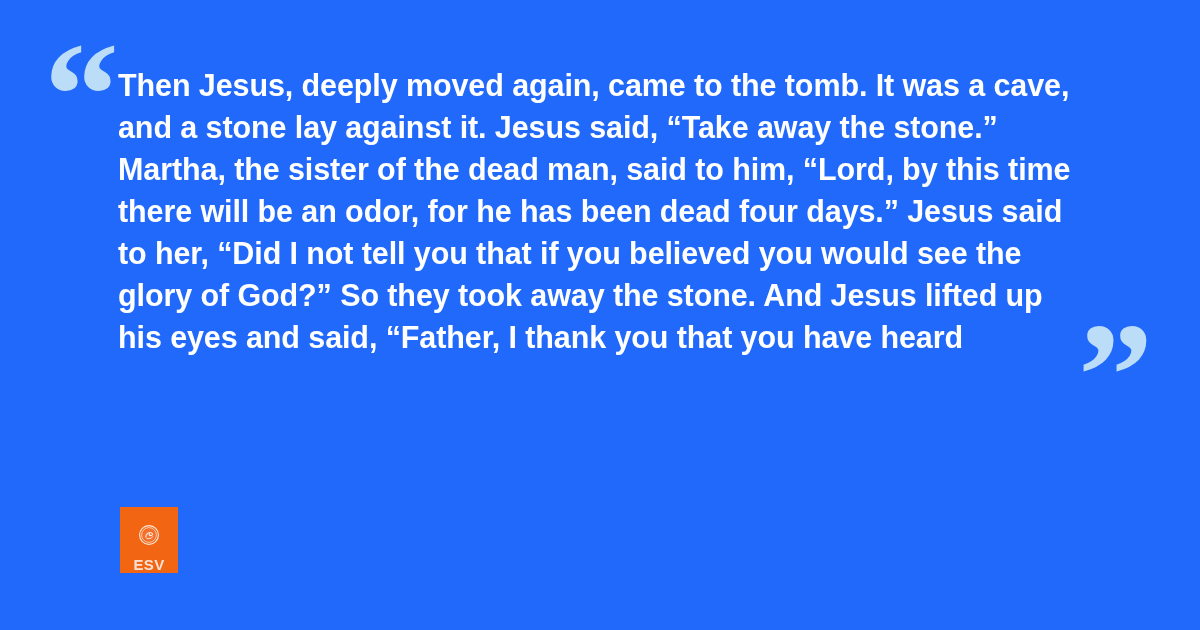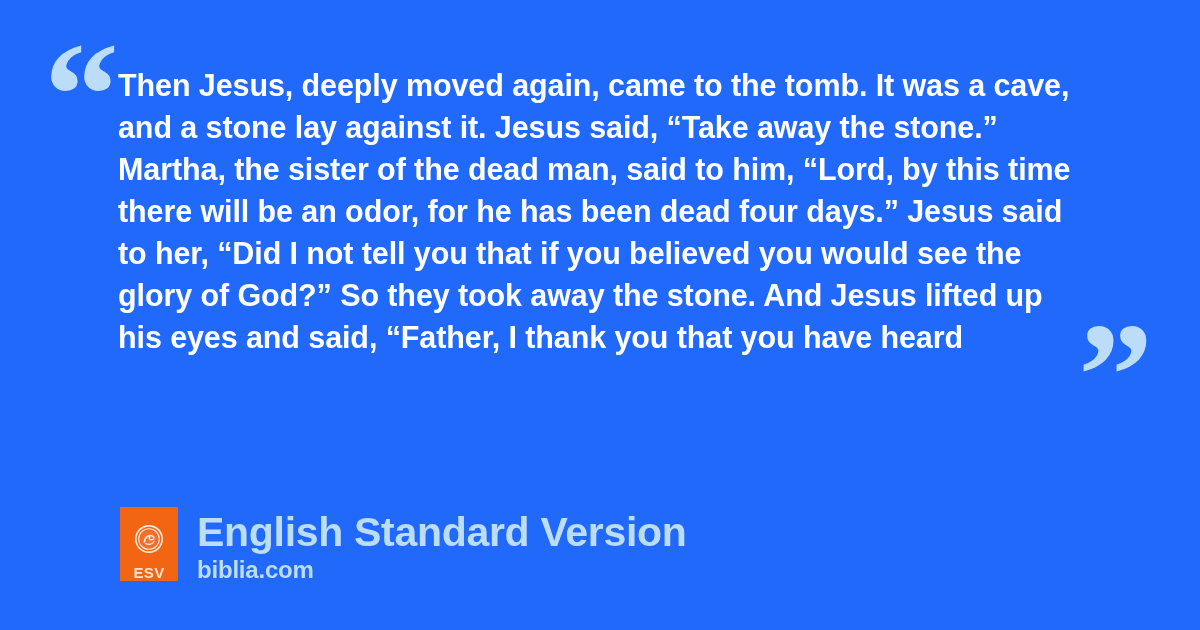--- a/index.html
+++ b/index.html
@@ -61,21 +61,21 @@
   #branding {
     position: absolute;
     left: 120px;
     top: 507px;
     display: flex;
     align-items: flex-start;
   }
 
   #logo-badge {
     width: 58px;
-    height: 74px;
+    height: 66px;
     background: #f26513;
     display: flex;
     flex-direction: column;
     align-items: center;
     justify-content: center;
     padding-top: 18px;
     flex: 0 0 auto;
   }
 
   #logo-seal {
@@ -132,20 +132,16 @@
       <svg id="logo-seal" viewBox="0 0 34 34">
         <circle cx="17" cy="17" r="16" fill="none" stroke="#fde8da" stroke-width="2"></circle>
         <circle cx="17" cy="17" r="12.5" fill="none" stroke="#fde8da" stroke-width="1.4"></circle>
         <circle cx="17" cy="17" r="10.5" fill="#f5accb" opacity="0.15"></circle>
         <path d="M11.5 20.5 C11.5 14.5, 17.5 11.5, 21.5 13.5 C24 14.8, 23 18, 20 18 C17.5 18, 16.5 16, 18 14.5" fill="none" stroke="#fde8da" stroke-width="1.9" stroke-linecap="round"></path>
         <path d="M13 22.5 C17 24.5, 21.5 23, 23 20" fill="none" stroke="#fde8da" stroke-width="1.6" stroke-linecap="round"></path>
       </svg>
       <span id="logo-abbr">ESV</span>
     </div>
 
-    <div id="brand-text">
-      <span id="brand-title">English Standard Version</span>
-      <span id="brand-url">biblia.com</span>
-    </div>
 
   </div>
 
 </div>
 
 </body></html>

